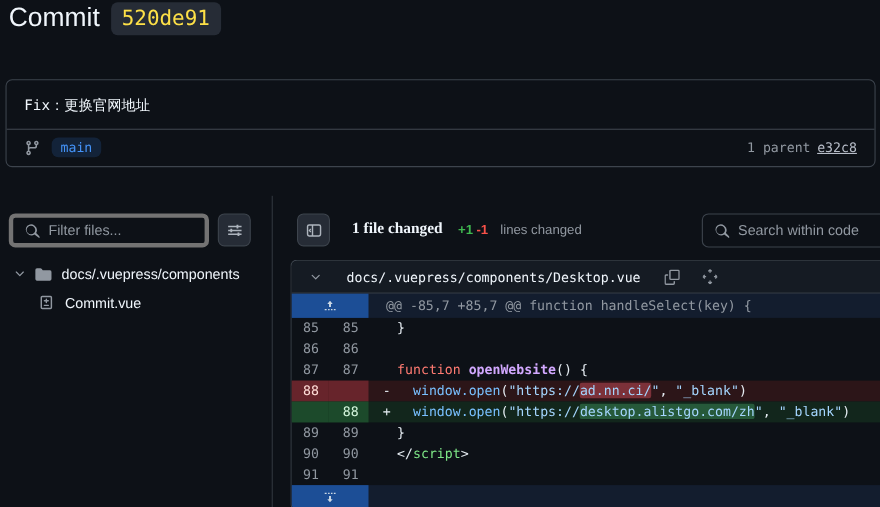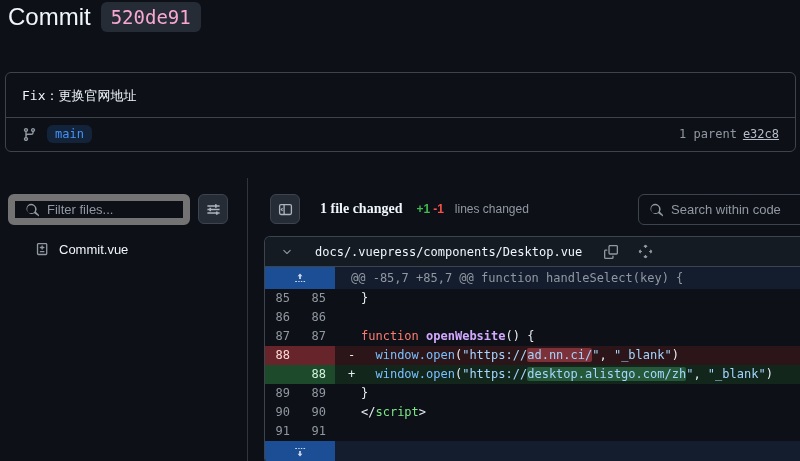--- a/index.html
+++ b/index.html
@@ -9,21 +9,21 @@
     font-family:"Liberation Sans", sans-serif; font-size:13px;
   }
   .mono { font-family:"DejaVu Sans Mono", monospace; }
   svg { display:block; }
 
   
   .page-header { position:absolute; left:8px; top:2px; }
   .title-row { display:flex; align-items:center; gap:10px; }
   .page-title { font-size:24px; font-weight:400; color:#f0f6fc; }
   .sha-badge {
-    font-family:"DejaVu Sans Mono", monospace; font-size:19px; color:#f9a8d4;
+    font-family:"DejaVu Sans Mono", monospace; font-size:19px; color:#fde047;
     background:#262c36; border-radius:6px; padding:2px 10px; line-height:26px;
   }
   .meta-row { display:flex; align-items:center; gap:6px; margin-top:9px; height:20px; }
   .avatar {
     width:17px; height:17px; border-radius:50%;
     background:radial-gradient(circle at 35% 35%, #f3c7ee 15%, #d88ccf 60%, #b86bb4 100%);
   }
   .author-name { font-weight:700; font-size:13px; color:#f0f6fc; }
   .muted { color:#9198a1; }
   .meta-dot { color:#9198a1; }
@@ -52,21 +52,21 @@
     color:#9198a1; display:flex; gap:6px; white-space:nowrap;justify-content:flex-end;
   }
   .parent-sha { color:#b7bdc8; text-decoration:underline; }
 
   
   .content { position:absolute; left:0; top:178px; width:800px; height:283px; }
   .sidebar { position:absolute; left:0; top:0; width:248px; height:283px; border-right:1px solid #30363d; }
   .filter-row { position:absolute; left:8px; top:16px; display:flex; gap:8px; }
   .filter-input-wrap {
     position:relative; width:182px; height:31px;
-    border:7px solid #737373; border-radius:6px; background:#0d1117;
+    border:4px solid #737373; border-radius:6px; background:#0d1117;
     display:flex; align-items:center;
   }
   .filter-input-wrap .search-ico { position:absolute; left:10px; color:#9198a1; }
   .filter-input {
     width:100%; height:100%; background:transparent; border:0; outline:none;
     color:#f0f6fc; font-size:13px; padding-left:32px; font-family:"Liberation Sans", sans-serif;
   }
   .filter-input::placeholder { color:#9198a1; }
   .icon-btn {
     width:30px; height:30px; border:1px solid #3d444d; border-radius:6px;
@@ -190,20 +190,33 @@
       <button class="icon-btn">
         <span>
           <svg width="15" height="15" viewBox="0 0 16 16" stroke="currentColor" stroke-width="1.5" fill="none">
               <path d="M1.5 4.25h13M1.5 8h13M1.5 11.75h13"></path>
               <path d="M10.5 2.5v3.5M4.5 6.25v3.5M11.5 10v3.5" stroke-width="1.8"></path>
             </svg>
         </span>
       </button>
     </div>
     <div class="tree">
+      <div class="tree-row">
+        <span class="chev">
+          <svg width="12" height="12" viewBox="0 0 16 16">
+              <path fill="currentColor" d="M12.78 5.22a.749.749 0 0 1 0 1.06l-4.25 4.25a.749.749 0 0 1-1.06 0L3.22 6.28a.749.749 0 1 1 1.06-1.06L8 8.939l3.72-3.72a.749.749 0 0 1 1.06 0Z"></path>
+            </svg>
+        </span>
+        <span class="folder">
+          <svg width="15" height="15" viewBox="0 0 16 16">
+              <path fill="currentColor" d="M1.75 2A1.75 1.75 0 0 0 0 3.75v8.5C0 13.216.784 14 1.75 14h12.5A1.75 1.75 0 0 0 16 12.25v-6.5A1.75 1.75 0 0 0 14.25 4H7.5a.25.25 0 0 1-.2-.1l-.9-1.2A1.75 1.75 0 0 0 5 2H1.75Z"></path>
+            </svg>
+        </span>
+        <span class="tree-label">docs/.vuepress/components</span>
+      </div>
       <div class="tree-row file-row">
         <span class="file-ico">
           <svg width="14" height="14" viewBox="0 0 16 16">
               <path fill="currentColor" d="M2.75 1h8.5c.966 0 1.75.784 1.75 1.75v10.5A1.75 1.75 0 0 1 11.25 15h-8.5A1.75 1.75 0 0 1 1 13.25V2.75C1 1.784 1.784 1 2.75 1Zm0 1.5a.25.25 0 0 0-.25.25v10.5c0 .138.112.25.25.25h8.5a.25.25 0 0 0 .25-.25V2.75a.25.25 0 0 0-.25-.25h-8.5ZM9 10.25a.75.75 0 0 1 0 1.5H5a.75.75 0 0 1 0-1.5h4ZM7.75 4.5V5.5H9A.75.75 0 0 1 9 7H7.75v1a.75.75 0 0 1-1.5 0V7H5A.75.75 0 0 1 5 5.5h1.25v-1a.75.75 0 0 1 1.5 0Z"></path>
             </svg>
         </span>
         <span class="tree-label">Commit.vue</span>
       </div>
     </div>
   </div>

